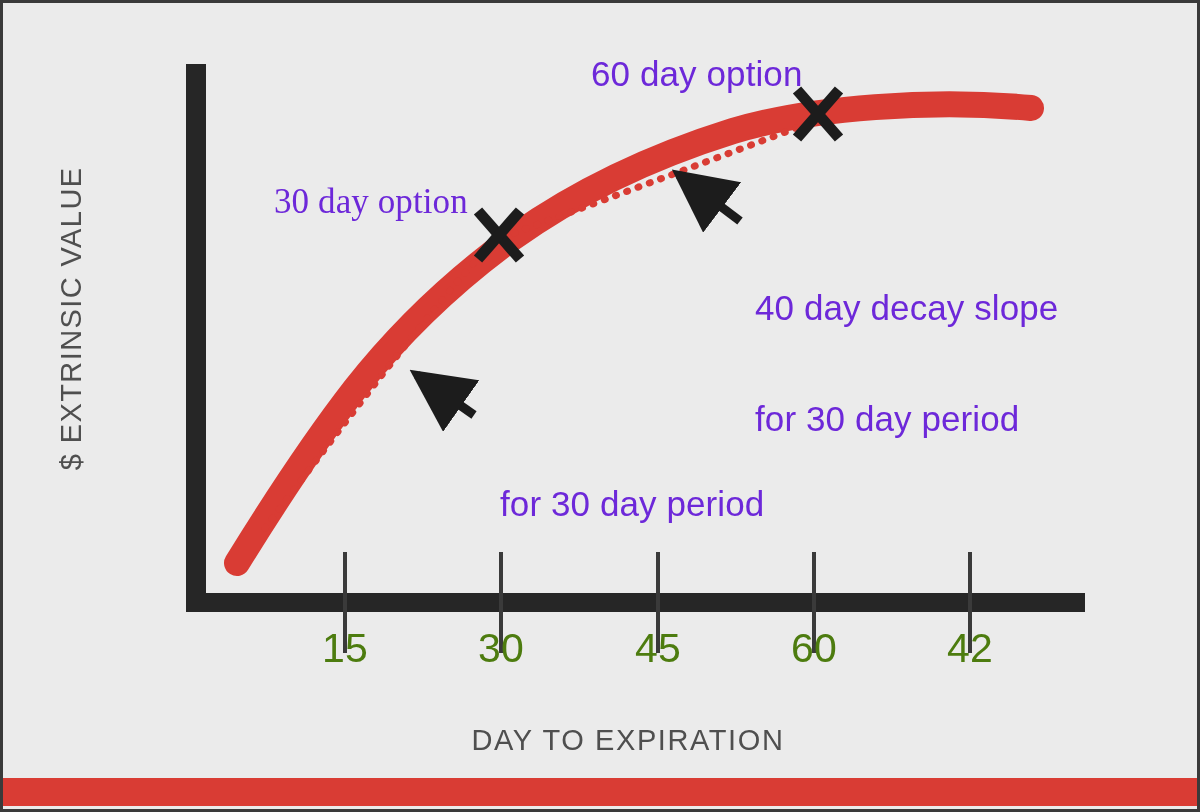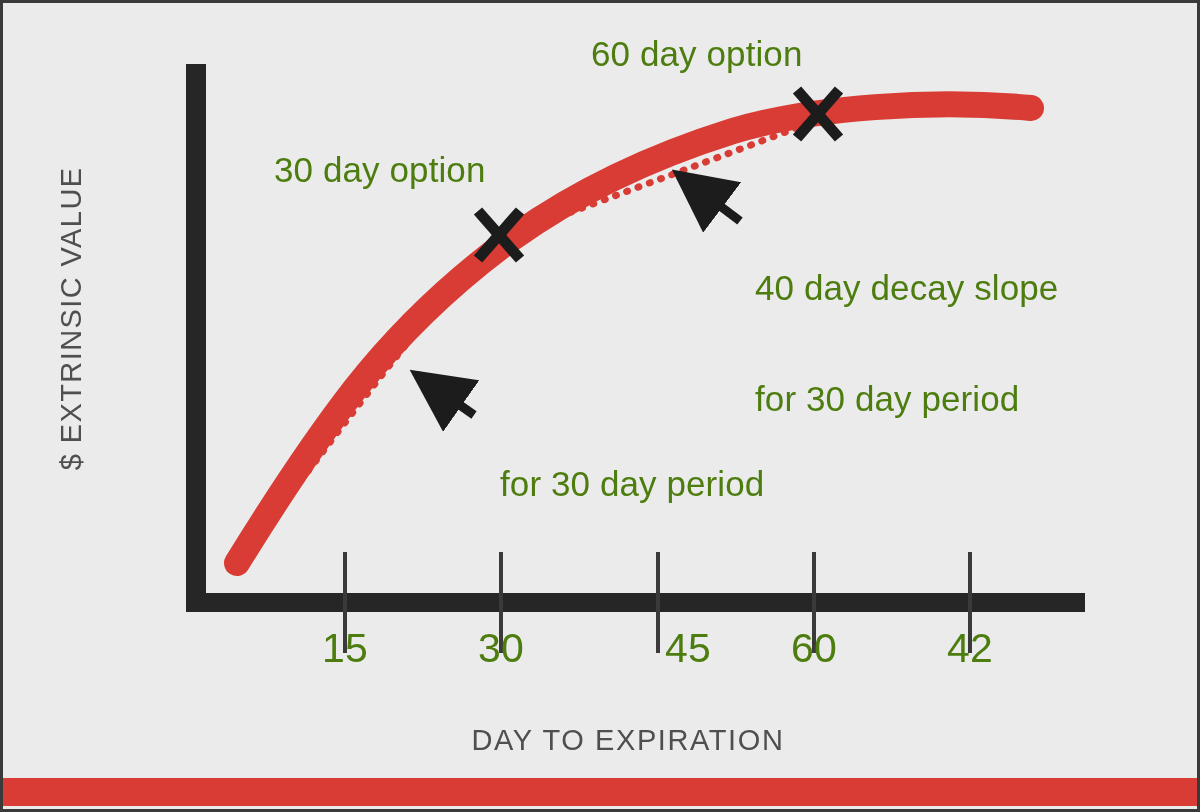--- a/index.html
+++ b/index.html
@@ -66,24 +66,25 @@
 
   .tick-label {
     font-size: 41px;
     color: #4d7c0f;
     text-align: center;
     width: 90px;
   }
 
   .callout {
     font-size: 35px;
-    color: #4d7c0f;
+    color: #6d28d9;
+    margin-top: 20px;
   }
 
-  #label-30day   { left: 271px; top: 148px; }
+  #label-30day   { left: 271px; top: 160px; font-family: Liberation Serif, serif; }
   #label-60day   { left: 588px; top: 32px;  }
   #note-30-decay { left: 497px; top: 388px; }
   #note-60-decay { left: 752px; top: 192px; }
 
   #red-footer {
     position: absolute;
     left: 0;
     right: 0;
     top: 775px;
     height: 28px;
@@ -138,21 +139,21 @@
 
     <line x1="471" y1="412" x2="414" y2="372" stroke="#1c1c1c" stroke-width="9" marker-end="url(#arrowhead)"></line>
   </svg>
 
   <div class="txt" id="y-axis-title">$ EXTRINSIC VALUE</div>
 
   <div class="txt" id="x-axis-title">DAY TO EXPIRATION</div>
 
   <div class="txt tick-label" style="left:297px; top:624px;">15</div>
   <div class="txt tick-label" style="left:453px; top:624px;">30</div>
-  <div class="txt tick-label" style="left:640px; top:624px;">45</div>
+  <div class="txt tick-label" style="left:610px; top:624px;">45</div>
   <div class="txt tick-label" style="left:766px; top:624px;">60</div>
   <div class="txt tick-label" style="left:922px; top:624px;">42</div>
 
   <div class="txt callout" id="label-30day">30 day option</div>
 
   <div class="txt callout" id="label-60day">60 day option</div>
 
   <div class="txt callout" id="note-30-decay">
     <div>for 30 day period</div>
   </div>

